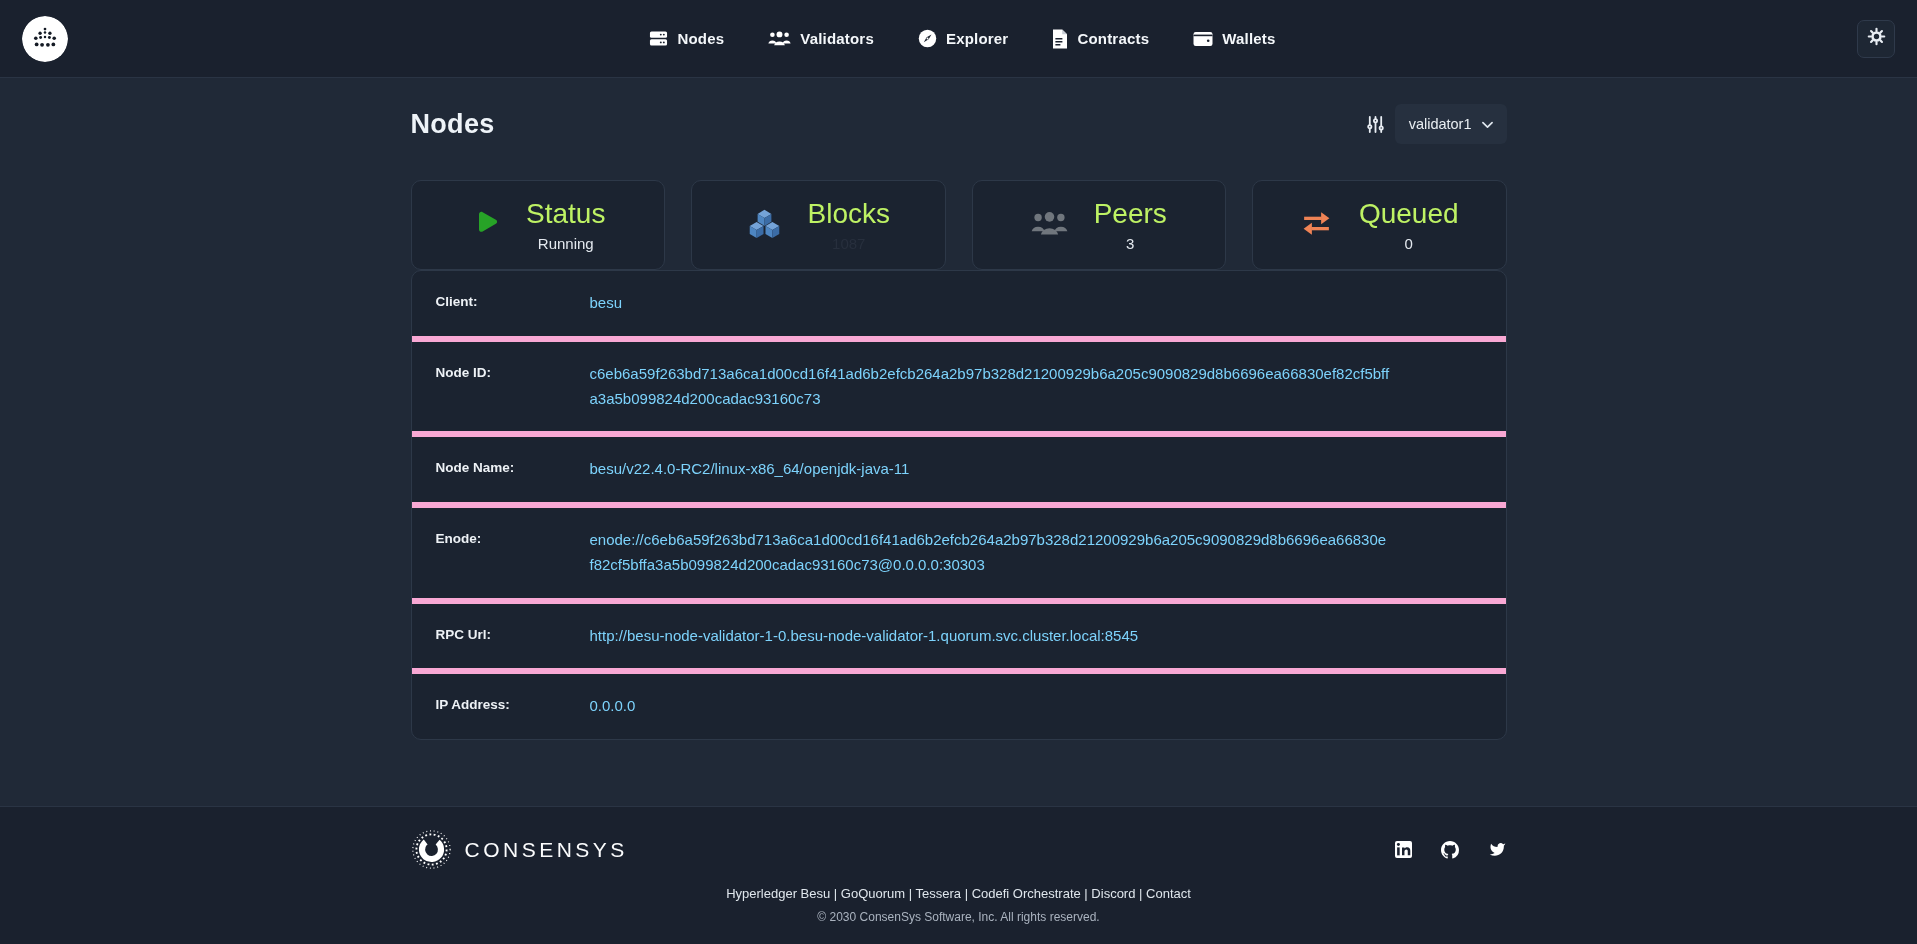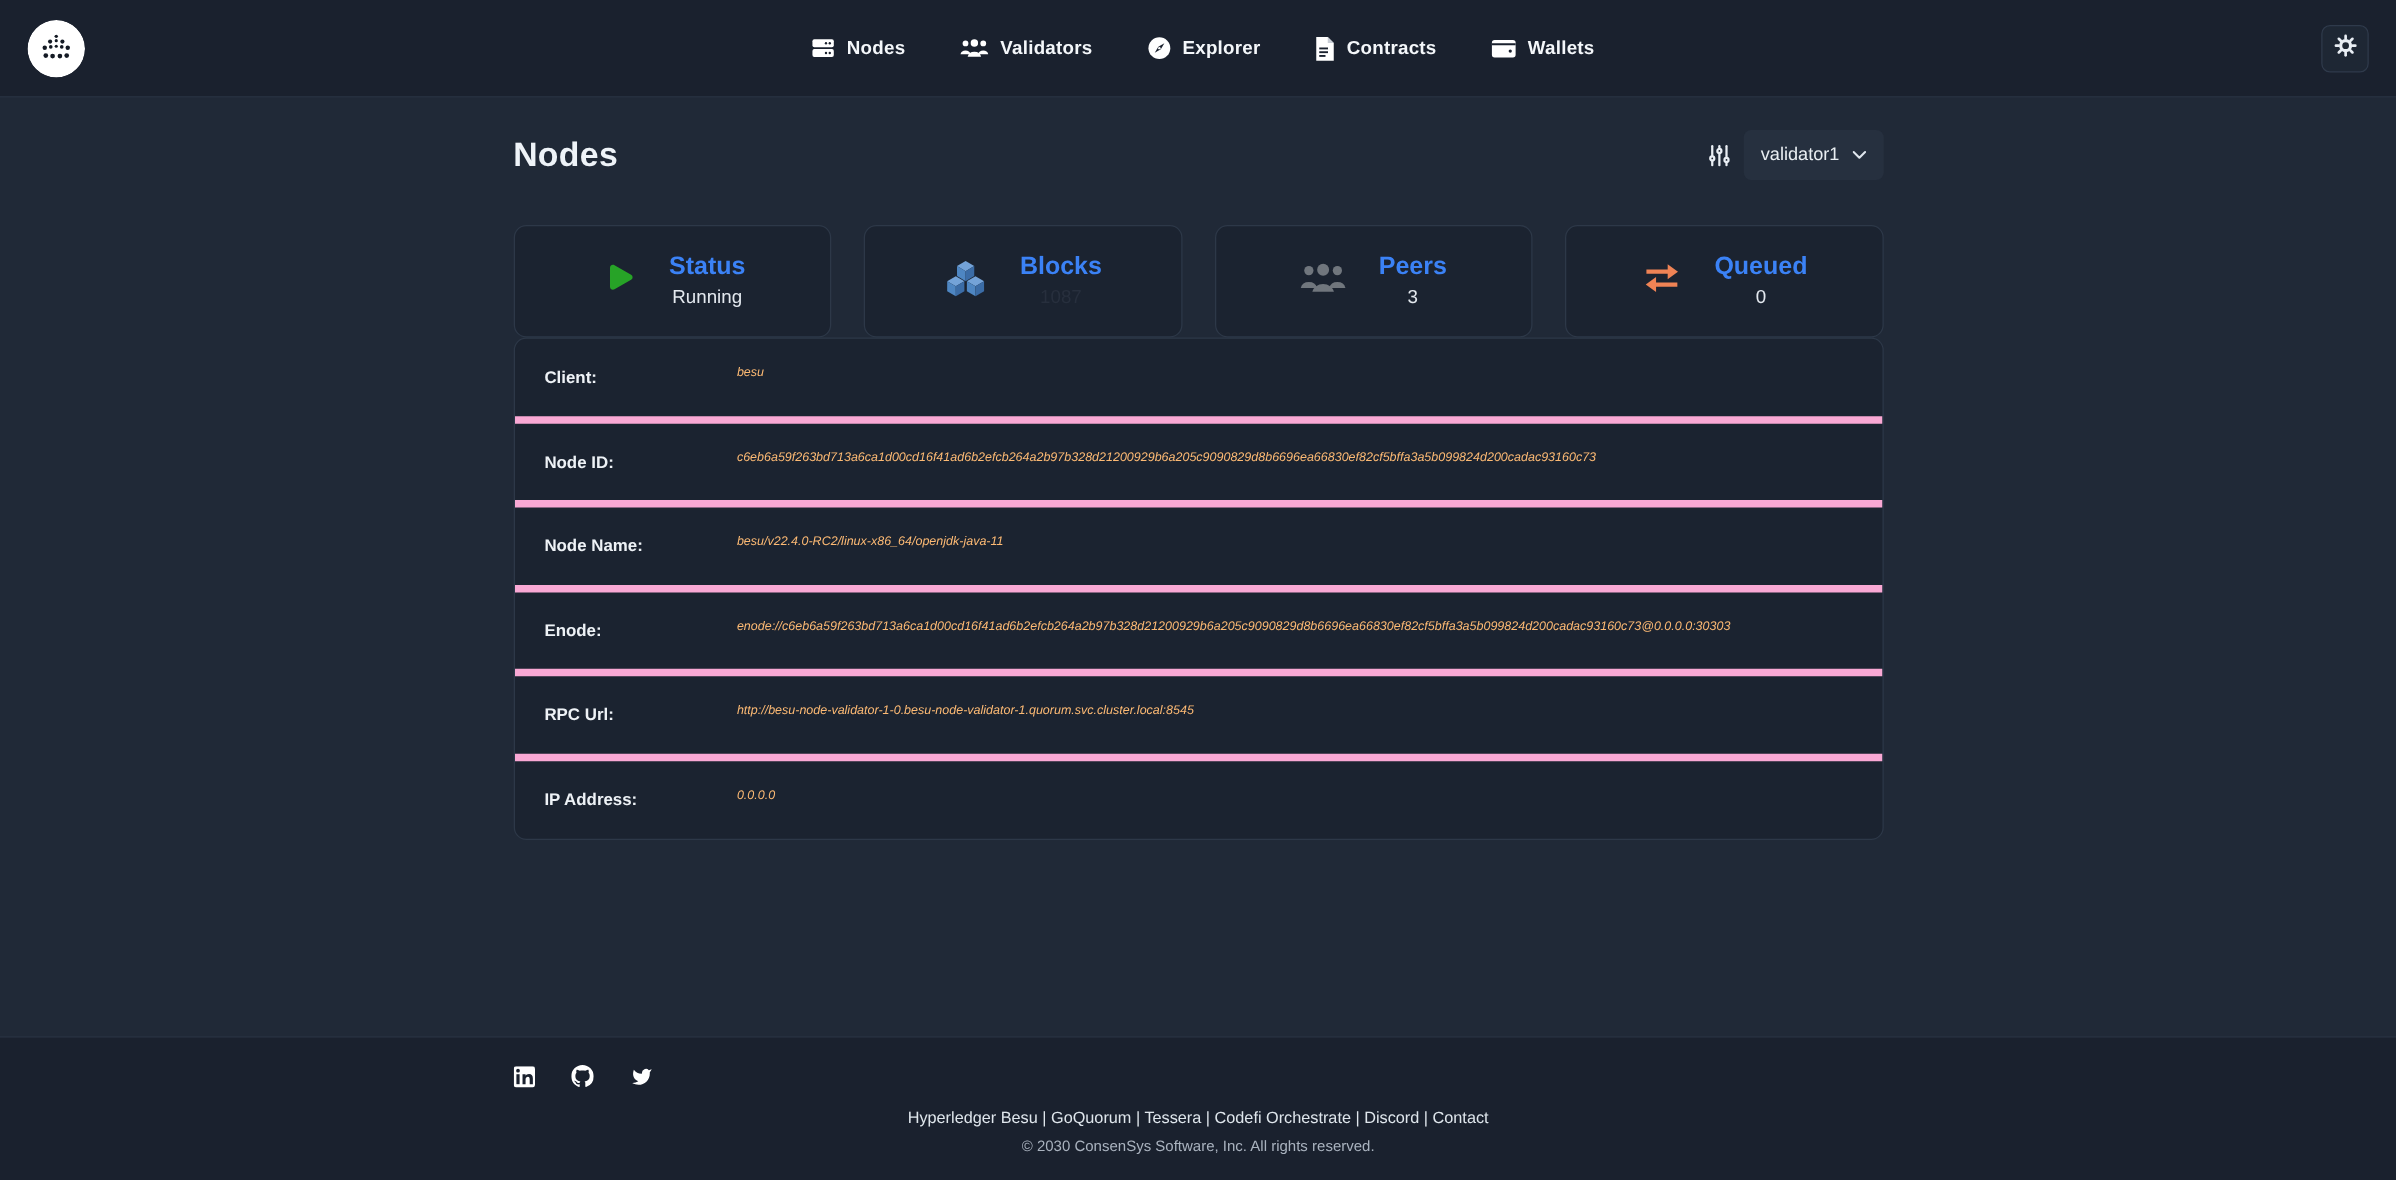--- a/index.html
+++ b/index.html
@@ -36,34 +36,34 @@
     background:#26303f; border:none; border-radius:6px; height:40px; padding:0 14px;
     display:flex; align-items:center; gap:10px; cursor:pointer; color:#e9eef2; font-size:14.5px;
   }
   
   .cards { display:grid; grid-template-columns:repeat(4,1fr); gap:26px; margin-top:36px; }
   .card {
     height:90px; background:#1b2330; border:1px solid #2d3848; border-radius:10px;
     display:flex; align-items:center; justify-content:center; gap:26px;
   }
   .card .txt { text-align:center; }
-  .card .c-label { font-size:20px; font-weight:700; color:#3b82f6; line-height:1.35; }
+  .card .c-label { font-size:28px; font-weight:400; color:#bef264; line-height:1.35; }
   .card .c-value { font-size:15px; font-weight:400; color:#e4e9ef; line-height:1.5; }
   .card .c-value.faint { color:#272f3d; }
   .ic-green { color:#27a327; } .ic-blue { color:#4e86c2; }
   .ic-gray { color:#70767d; } .ic-orange { color:#ef8355; }
   
   .details {
     background:#1b2330; border:1px solid #2d3848; border-radius:10px;
     overflow:hidden;
   }
   .d-row { display:grid; grid-template-columns:154px 1fr; padding:20px 24px; align-items:start; }
   .d-row + .d-row { border-top:6px solid #f9a8d4; }
   .d-label { font-size:13.5px; font-weight:700; color:#eef2f6; line-height:1.6; }
-  .d-value { font-size:10px; color:#fdba74; line-height:1.65; max-width:800px; word-break:break-all;font-style:italic; }
+  .d-value { font-size:15px; color:#7dd3fc; line-height:1.65; max-width:800px; word-break:break-all; }
   
   .footer {
     flex:0 0 auto; background:#1a212e; border-top:1px solid #2a3444;
     padding:22px 0 20px;
   }
   .f-top { display:flex; align-items:center; justify-content:space-between; }
   .f-brand { display:flex; align-items:center; gap:13px; color:#fff; }
   .f-wordmark { font-size:21px; font-weight:500; letter-spacing:3.5px; color:#fbfcfd; }
   .f-social { display:flex; align-items:center; gap:29px; }
   .f-social a { color:#e8edf2; display:flex; cursor:pointer; }
@@ -315,20 +315,28 @@
         <div class="d-value">0.0.0.0</div>
       </div>
     </section>
 
   </div>
 </main>
 
 <footer class="footer">
   <div class="container">
     <div class="f-top">
+      <div class="f-brand">
+        <svg width="41" height="41" viewBox="0 0 44 44">
+          <circle cx="22" cy="22" r="20" fill="none" stroke="#fff" stroke-width="1.3" stroke-dasharray="1 3"></circle>
+          <circle cx="22" cy="22" r="16.2" fill="none" stroke="#fff" stroke-width="2" stroke-dasharray="2 2.6"></circle>
+          <circle cx="22" cy="22" r="10.2" fill="none" stroke="#fff" stroke-width="6.6" stroke-dasharray="50 15" transform="rotate(-50 22 22)"></circle>
+        </svg>
+        <span class="f-wordmark">CONSENSYS</span>
+      </div>
       <div class="f-social">
         <a>
           <svg width="17" height="17" viewBox="0 0 16 16">
               <rect width="16" height="16" rx="1.8" fill="#fff"></rect>
               <g fill="#1a212e">
                 <rect x="2" y="6" width="2.4" height="7.5"></rect>
                 <circle cx="3.2" cy="3.3" r="1.4"></circle>
                 <path d="M6.6 6h2.3v1.1c.4-.7 1.3-1.3 2.6-1.3 2 0 2.9 1.2 2.9 3.4v4.3H12V9.7c0-1.1-.4-1.8-1.3-1.8-1 0-1.8.8-1.8 2v3.6H6.6z"></path>
               </g>
             </svg>

